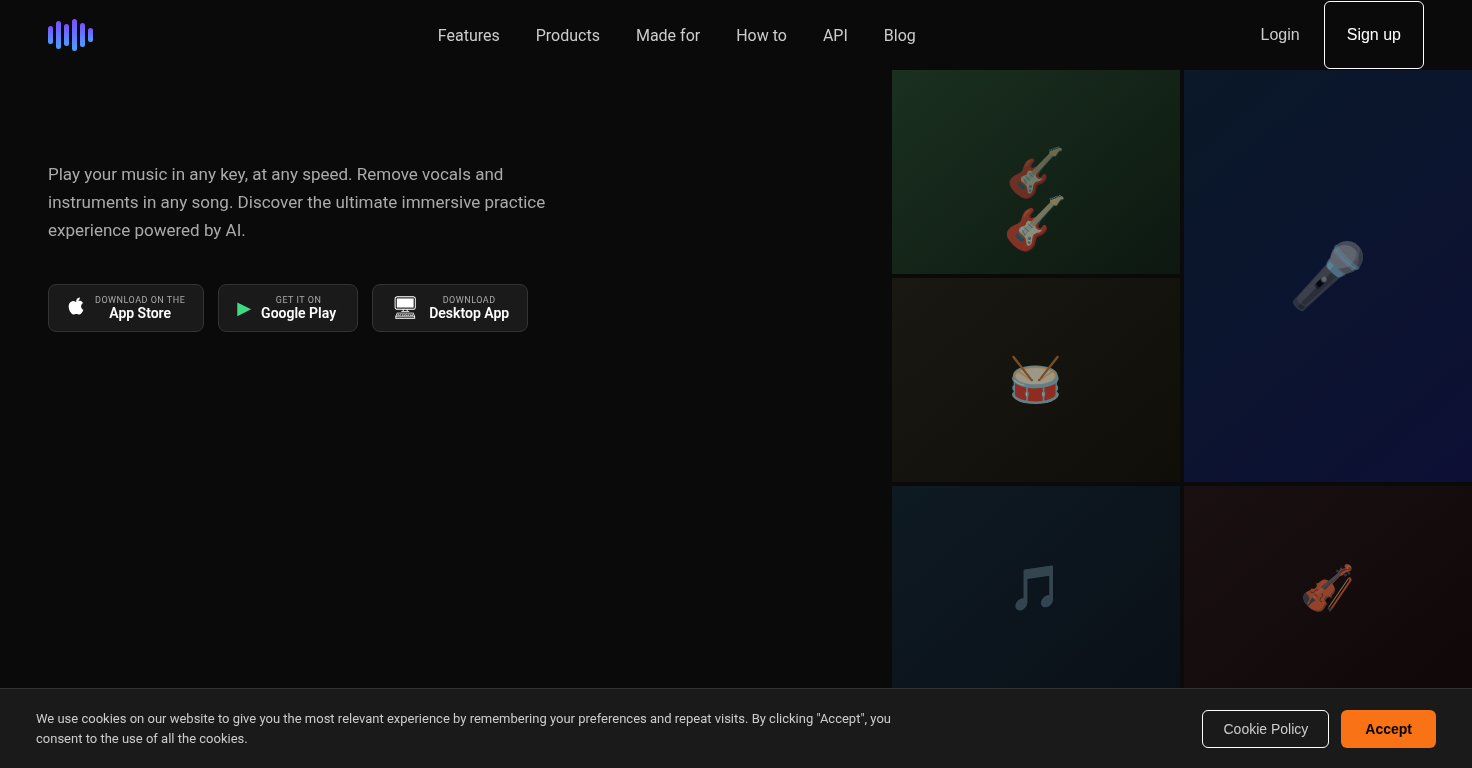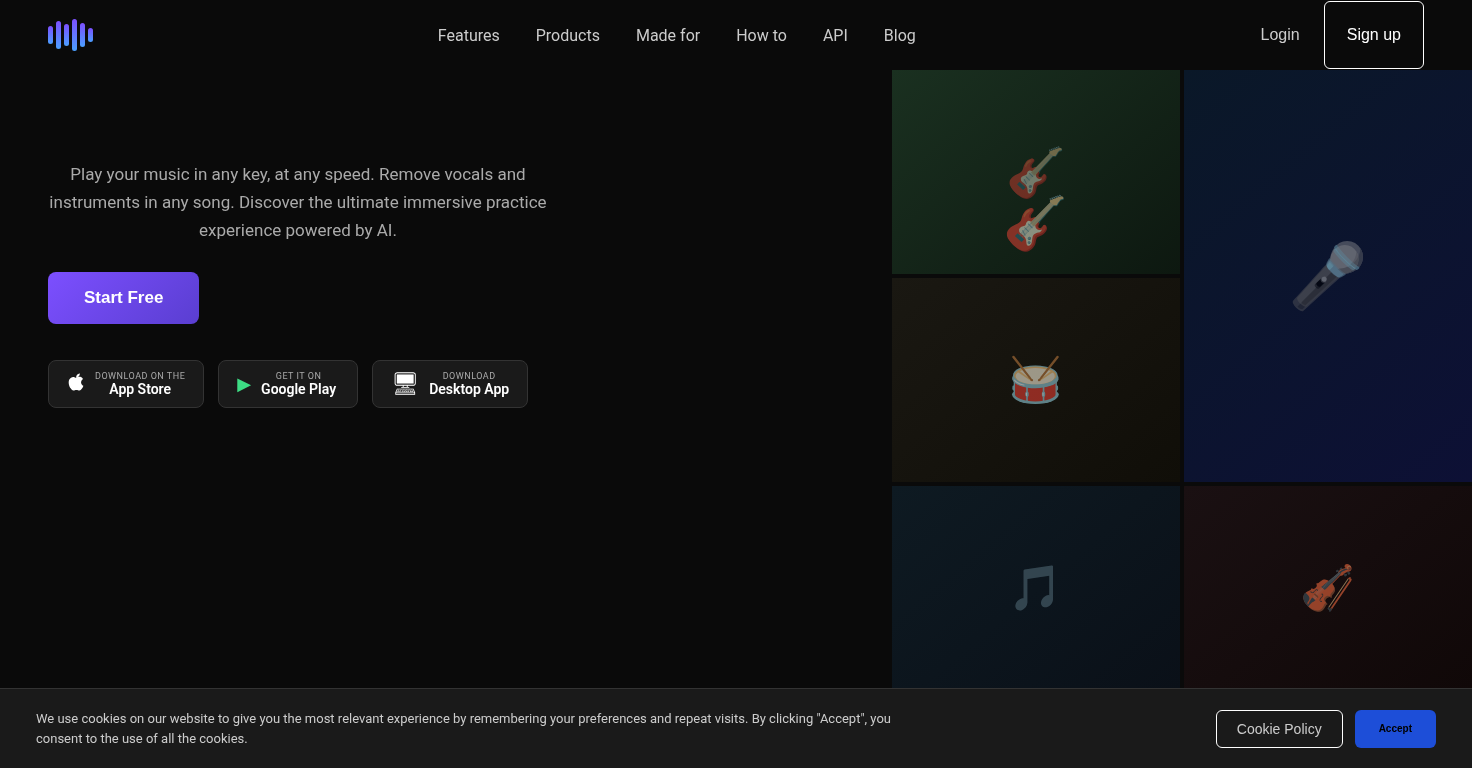--- a/index.html
+++ b/index.html
@@ -83,22 +83,21 @@
       font-weight: 700;
       line-height: 1.1;
       color: #ffffff;
       margin-bottom: 28px;
     }
     .hero-subtitle {
       font-size: 17px;
       line-height: 1.65;
       color: #aaaaaa;
       max-width: 500px;
-      margin-bottom: 28px;
-      text-align: center;
+      margin-bottom: 40px;
     }
     .btn-start-free {
       display: inline-block;
       background: linear-gradient(135deg, #7c4fff 0%, #5a3ed1 100%);
       color: #ffffff;
       border: none;
       border-radius: 8px;
       padding: 16px 36px;
       font-size: 17px;
       font-weight: 600;
@@ -268,26 +267,26 @@
       background: transparent;
       border: 1px solid #ffffff;
       color: #cccccc;
       padding: 10px 20px;
       border-radius: 6px;
       font-size: 14px;
       cursor: pointer;
       white-space: nowrap;
     }
     .btn-accept {
-      background: #1d4ed8;
+      background: #f97316;
       border: none;
       color: #000000;
       padding: 10px 24px;
       border-radius: 6px;
-      font-size: 10px;
+      font-size: 14px;
       font-weight: 600;
       cursor: pointer;
       white-space: nowrap;
     }
 
     
     .logo-waves {
       display: flex;
       align-items: center;
       gap: 3px;
@@ -336,21 +335,20 @@
 
   <div class="nav-right">
     <button class="btn-login">Login</button>
     <button class="btn-signup">Sign up</button>
   </div>
 </nav>
 
 <section class="hero">
   <div class="hero-content">
     <p class="hero-subtitle">Play your music in any key, at any speed. Remove vocals and instruments in any song. Discover the ultimate immersive practice experience powered by AI.</p>
-    <button class="btn-start-free">Start Free</button>
 
     <div class="download-buttons">
 
       <a class="download-btn" href="#">
         <span class="download-btn-icon"><svg width="18" height="22" viewBox="0 0 18 22" fill="white">
               <path d="M14.05 11.47c-.02-2.33 1.91-3.45 2-3.51C14.8 6.08 13.14 5.87 12.53 5.85c-1.38-.14-2.71.82-3.41.82-.71 0-1.78-.8-2.93-.78C4.7 5.91 3.26 6.83 2.47 8.23c-1.6 2.77-.41 6.86 1.14 9.1.77 1.1 1.67 2.34 2.85 2.29 1.15-.05 1.58-.73 2.97-.73 1.38 0 1.77.73 2.97.7 1.23-.02 2.01-1.11 2.77-2.22.87-1.27 1.23-2.5 1.25-2.56-.03-.01-2.36-.9-2.37-3.34zm-2.2-6.14c.62-.76 1.04-1.82.93-2.88-.9.04-1.99.6-2.63 1.35-.58.66-1.09 1.73-.95 2.75 1 .08 2.02-.51 2.65-1.22z"></path>
             </svg></span>
         <div class="download-btn-text">
           <span class="small">Download on the</span>
           <span class="large">App Store</span>

